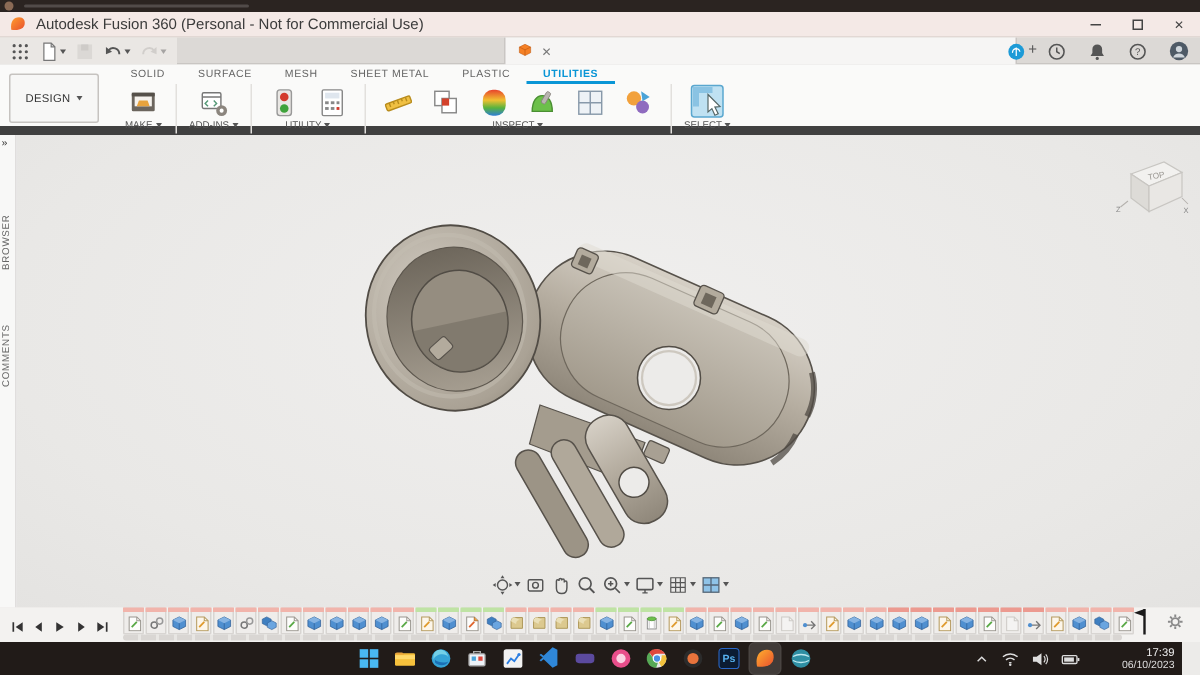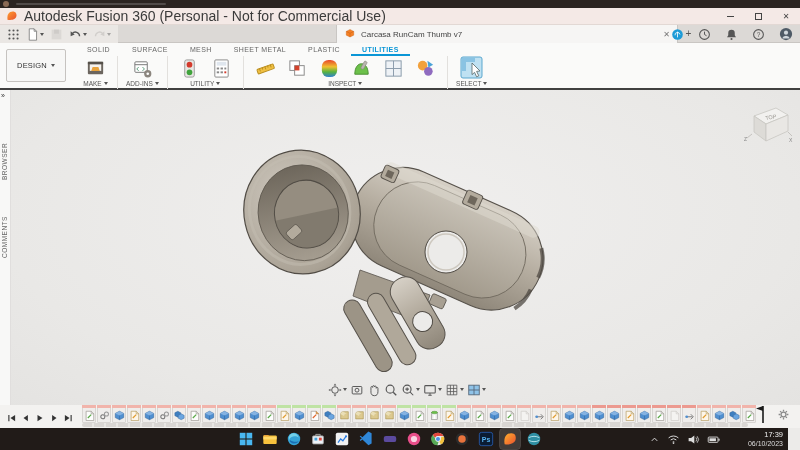--- a/index.html
+++ b/index.html
@@ -6,38 +6,38 @@
   html,body{width:800px;height:450px;overflow:hidden}
   body{font-family:"Liberation Sans",sans-serif;position:relative;background:#ecebe9}
   .abs{position:absolute}
   svg{display:block}
   
   #bg-strip{top:0;left:0;width:800px;height:8px;background:#2b2421}
   #bg-strip .ghost-circle{position:absolute;left:3px;top:1px;width:6px;height:6px;border-radius:50%;background:#8a6a55}
   #bg-strip .ghost-text{position:absolute;left:16px;top:3px;width:150px;height:2px;background:rgba(255,255,255,.18);border-radius:1px}
   
   #titlebar{top:8px;left:0;width:800px;height:17px;background:#f4e9e6;display:flex;align-items:center;padding-left:6px;gap:6px;border-bottom:1px solid #e2d8d4}
-  #titlebar .title{font-size:14px;color:#3b3b3b}
+  #titlebar .title{font-size:10px;color:#3b3b3b}
   #win-controls{position:absolute;right:0;top:0;height:17px;display:flex}
   #win-controls .wc{width:28px;height:17px;display:flex;align-items:center;justify-content:center;color:#444;font-size:8px}
   .win-min-bar{width:7px;height:1px;background:#444}
   .win-max-box{width:7px;height:7px;border:1px solid #444}
   
   #tabrow{top:25px;left:0;width:800px;height:18px;background:#dcd9d6;border-bottom:1px solid #c9c6c3}
   #qat{position:absolute;left:0;top:0;width:118px;height:18px;background:#eae7e4;display:flex;align-items:center;padding-left:4px}
   .ibtn{display:flex;align-items:center;justify-content:center;gap:1px;height:18px;padding:0 3px}
   .ibtn.disabled{opacity:.45}
   .caret{width:0;height:0;border-left:2.5px solid transparent;border-right:2.5px solid transparent;border-top:3px solid #555}
   #doc-tab{position:absolute;left:336px;top:0;width:342px;height:18px;background:#f6f5f4;border-left:1px solid #c9c6c3;border-right:1px solid #c9c6c3;display:flex;align-items:center;padding:0 7px;gap:5px}
   #doc-tab .tab-label{font-size:8px;color:#444;flex:1;white-space:nowrap;overflow:hidden}
   #doc-tab .tab-close{font-size:8px;color:#777}
   #newtab-btn{position:absolute;left:682px;top:2px;width:13px;height:13px;display:flex;align-items:center;justify-content:center;font-size:10px;color:#555}
   #header-icons{position:absolute;right:4px;top:0;height:18px;display:flex;align-items:center;gap:8px}
   
-  #ribbon{top:43px;left:0;width:800px;height:47px;background:#fafaf9;border-bottom:2px solid #404040}
+  #ribbon{top:43px;left:0;width:800px;height:47px;background:#fafaf9;border-bottom:6px solid #404040}
   #design-btn{position:absolute;left:6px;top:6px;width:60px;height:33px;border:1px solid #c6c3c0;border-radius:2px;background:#f7f7f6;display:flex;align-items:center;justify-content:center;gap:4px;font-size:7.5px;color:#333;letter-spacing:.2px}
   #ribbon-tabs{position:absolute;left:76px;top:1px;height:12px;display:flex}
   .rtab{padding:0 11px;font-size:7px;letter-spacing:.4px;color:#666;line-height:11px}
   .rtab.active{color:#0a96d6;border-bottom:2px solid #0a96d6;font-weight:bold}
   #ribbon-groups{position:absolute;left:74px;top:13px;height:33px;display:flex;align-items:stretch}
   .rgroup{display:flex;flex-direction:column;align-items:center;padding:0 8px}
   .rgroup + .rgroup{border-left:1px solid #e2e0dd}
   .ricons{flex:1;display:flex;align-items:center;gap:5px}
   .rlabel{font-size:6.5px;color:#555;display:flex;align-items:center;gap:2px;padding-bottom:2px}
   
@@ -158,21 +158,20 @@
         <span class="caret"></span>
       </div>
     </div>
   <div id="doc-tab">
     <span class="tab-icon">
         <svg width="12" height="12" viewBox="0 0 16 16" xmlns="http://www.w3.org/2000/svg">
           <path d="M8 2l5 2.5v5L8 12 3 9.5v-5z" fill="#f58025" stroke="#c05a10" stroke-width="0.5"></path>
           <path d="M3 4.5L8 7l5-2.5M8 7v5" stroke="#c05a10" fill="none" stroke-width="0.6"></path>
         </svg>
       </span>
-    <span class="tab-label">Carcasa RunCam Thumb v7</span>
     <span class="tab-close">✕</span>
   </div>
   <div id="newtab-btn">+</div>
   <div id="header-icons">
       <div class="ibtn">
         <span>
           <svg width="13" height="13" viewBox="0 0 16 16" xmlns="http://www.w3.org/2000/svg">
             <circle cx="8" cy="8" r="6.5" fill="#1d9bd7"></circle>
             <path d="M5 9a3 3 0 0 1 6-1M8 4.5v7" stroke="#fff" stroke-width="1" fill="none"></path>
           </svg>

